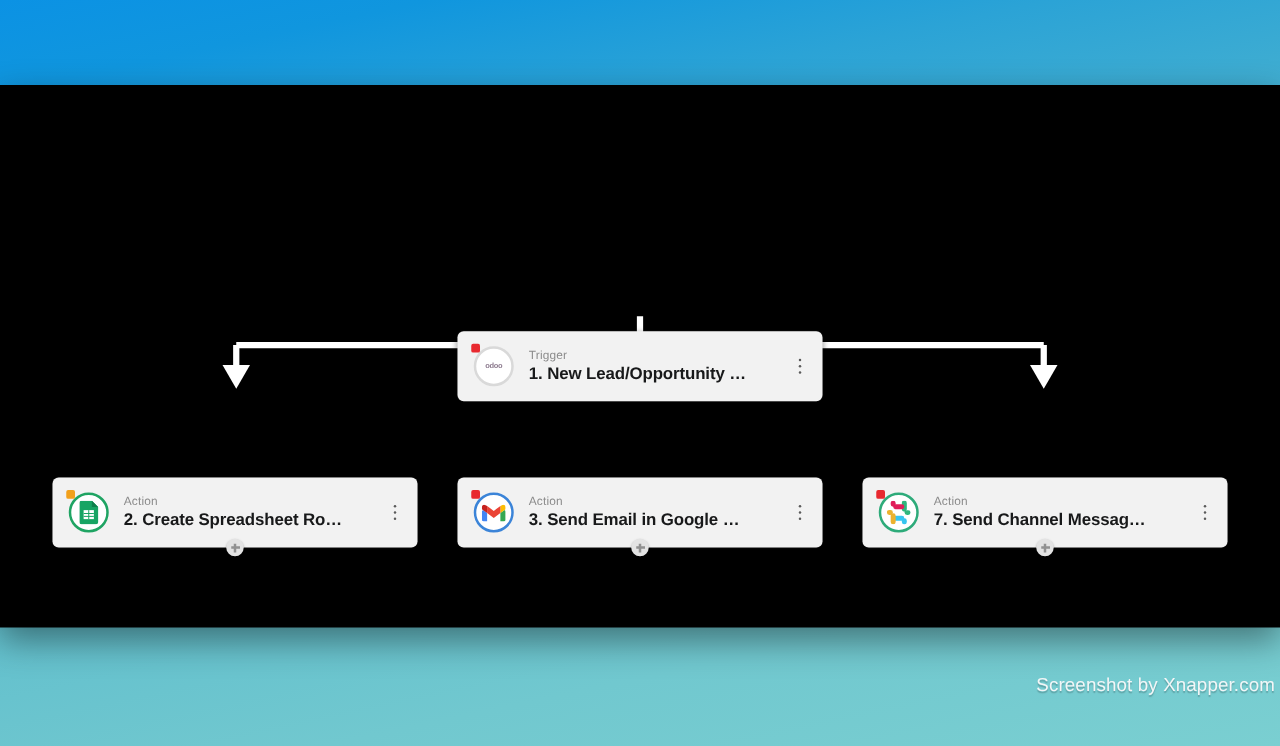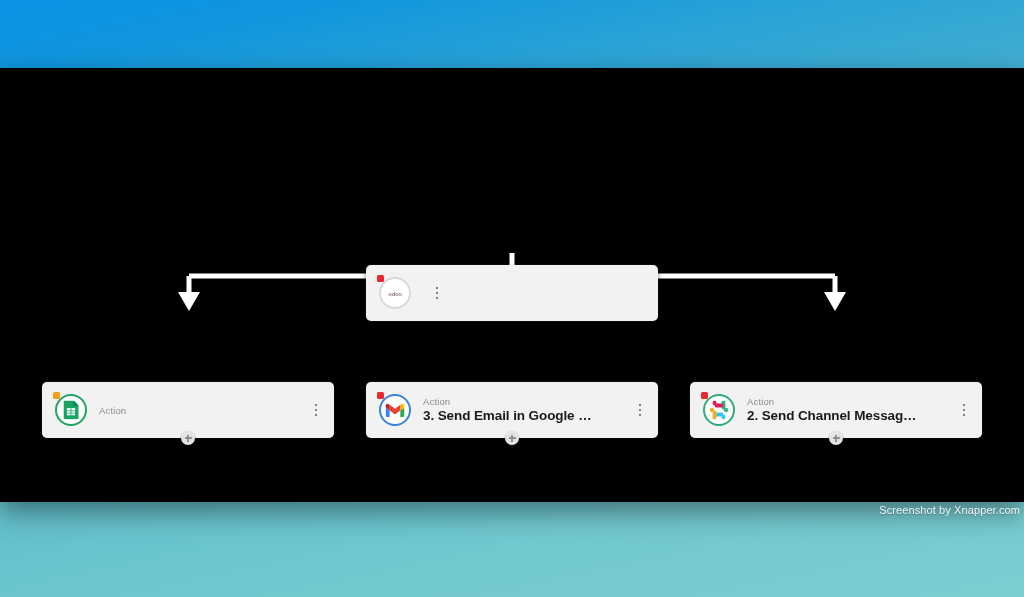--- a/index.html
+++ b/index.html
@@ -212,22 +212,22 @@
     position: absolute;
     background: #909090;
   }
   .plus-handle::before { width: 7px; height: 1.4px; }
   .plus-handle::after  { width: 1.4px; height: 7px; }
 
   
   #watermark {
     position: absolute;
     right: 4px;
-    top: 504px;
-    font-size: 11px;
+    top: 540px;
+    font-size: 15px;
     color: #f3f6f7;
     letter-spacing: 0.1px;
     text-shadow: 0 1px 1px rgba(0,0,0,0.22);
     white-space: nowrap;
   }
 </style>
 </head>
 <body>
 
 <div id="wallpaper"></div>
@@ -254,20 +254,24 @@
     </g>
   </svg>
 
   <div class="node node-trigger">
     <div class="node-icon">
       <span class="badge badge-red"></span>
       <span class="ring ring-odoo"></span>
       <span class="glyph">
         <span class="odoo-word">odoo</span>
       </span>
+    </div>
+    <div class="node-text">
+      <div class="node-kind">Trigger</div>
+      <div class="node-title">1. New Lead/Opportunity …</div>
     </div>
     <div class="kebab">
       <i></i>
         <i></i>
         <i></i>
     </div>
   </div>
 
   <div class="node node-a1">
     <div class="node-icon">
@@ -279,20 +283,21 @@
           <path d="M10 0 L15 5 H10 Z" fill="#0f7f4b"></path>
           <rect x="3.4" y="7.6" width="8.2" height="7.2" fill="#ffffff"></rect>
           <rect x="3.4" y="9.9" width="8.2" height="0.8" fill="#17a463"></rect>
           <rect x="3.4" y="12.2" width="8.2" height="0.8" fill="#17a463"></rect>
           <rect x="7.1" y="7.6" width="0.8" height="7.2" fill="#17a463"></rect>
         </svg>
       </span>
     </div>
     <div class="node-text">
       <div class="node-kind">Action</div>
+      <div class="node-title">2. Create Spreadsheet Ro…</div>
     </div>
     <div class="kebab">
       <i></i>
         <i></i>
         <i></i>
     </div>
     <div class="plus-handle"></div>
   </div>
 
   <div class="node node-a2">
@@ -337,21 +342,21 @@
           <path d="M7.4 17.9 a2.1 2.1 0 1 1 -4.2 0 v-5.2 a2.1 2.1 0 1 1 4.2 0 Z" fill="#ecb22e"></path>
           <path d="M2.1 12.0 a2.1 2.1 0 1 1 0 -4.2 h0.9 a2.1 2.1 0 0 1 0 4.2 Z" fill="#ecb22e"></path>
 
           <path d="M7.4 2.1 a2.1 2.1 0 1 0 -4.2 0 v0.9 a2.1 2.1 0 0 0 4.2 0 Z" fill="#e01e5a"></path>
           <path d="M12.6 7.3 H7.4 a2.1 2.1 0 0 1 0 -4.2 h5.2 a2.1 2.1 0 0 1 0 4.2 Z" fill="#e01e5a"></path>
         </svg>
       </span>
     </div>
     <div class="node-text">
       <div class="node-kind">Action</div>
-      <div class="node-title">2. Send Channel Messag…</div>
+      <div class="node-title">7. Send Channel Messag…</div>
     </div>
     <div class="kebab">
       <i></i>
         <i></i>
         <i></i>
     </div>
     <div class="plus-handle"></div>
   </div>
 
 </div>

